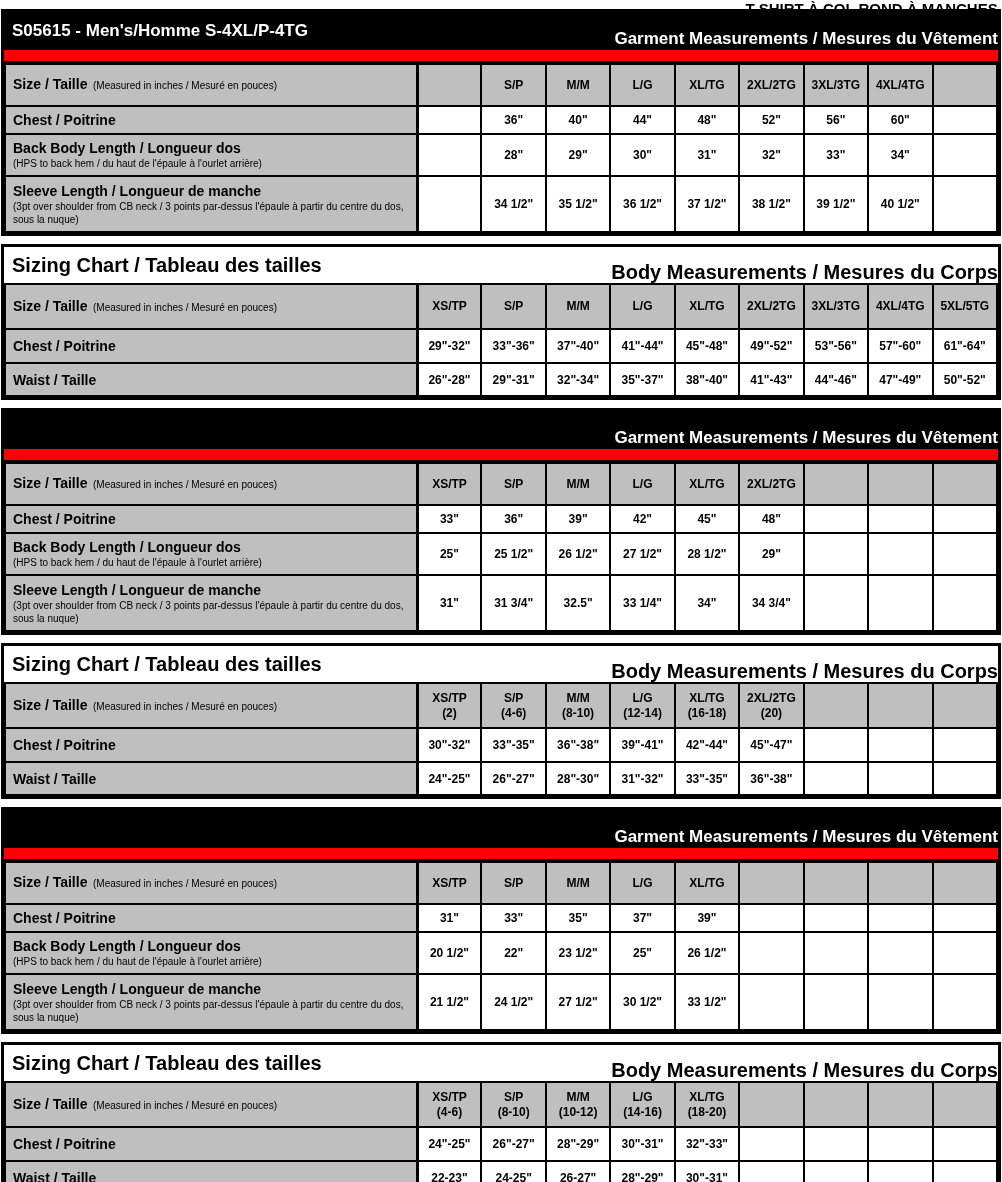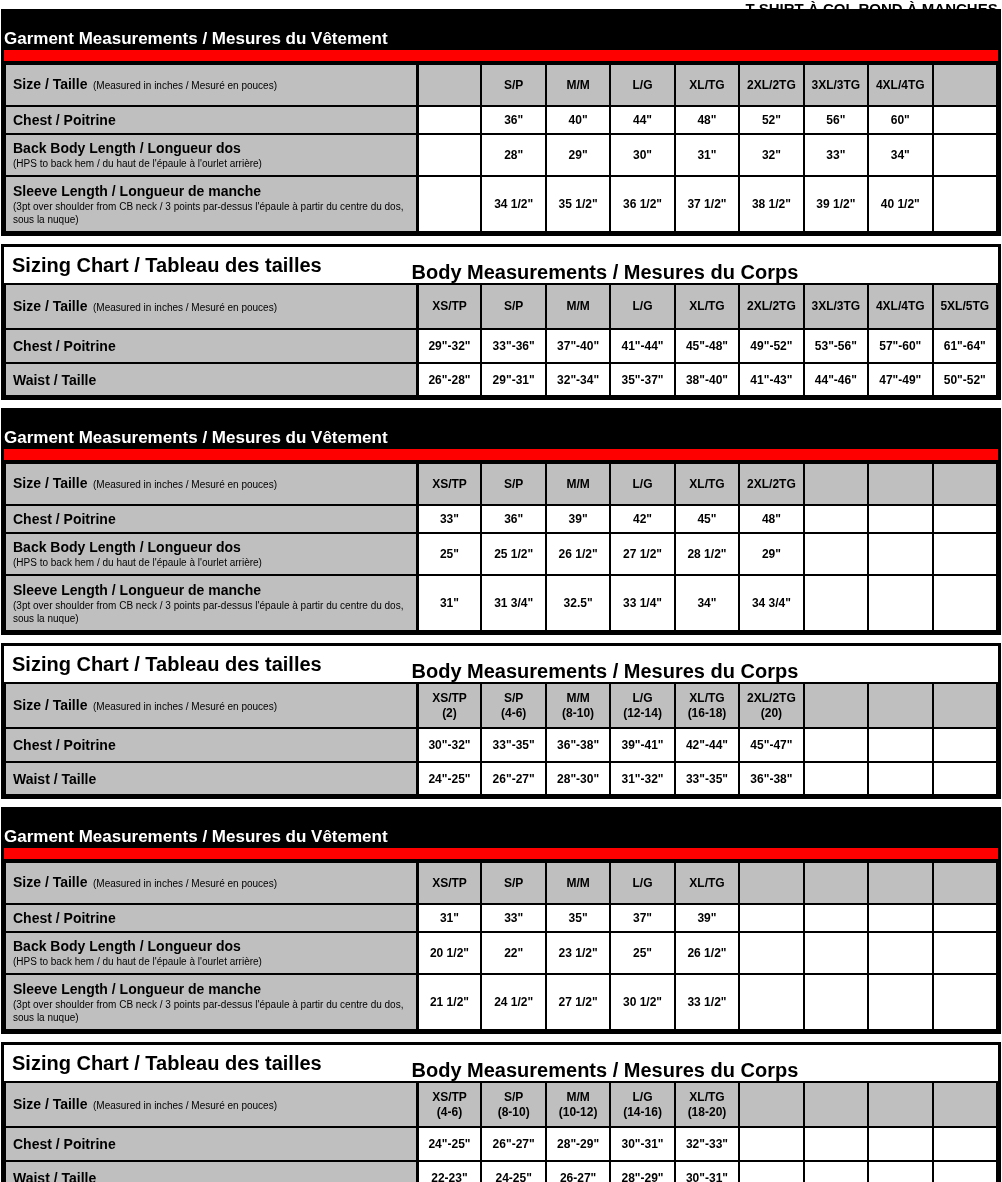--- a/index.html
+++ b/index.html
@@ -44,21 +44,21 @@
     height: 38px;
     font-size: 17px;
   }
   .hdr-white {
     background: #fff;
     color: #000;
     height: 36px;
     font-size: 20px;
   }
   .hdr-left  { width: 41%; padding-left: 8px; text-align: left; white-space: nowrap; }
-  .hdr-right { flex: 1; text-align: left; white-space: nowrap; margin-top: 15px; }
+  .hdr-right { flex: 1; text-align: right; white-space: nowrap; margin-top: 15px; }
 
   .redbar {
     height: 13px;
     background: var(--red, #FF0000);
     border-bottom: 2px solid #000;
   }
 
   table.grid {
     border-collapse: collapse;
     width: 100%;
@@ -100,20 +100,21 @@
 </style>
 </head>
 <body>
 
 <div class="crop-title">
   <span>T-SHIRT À COL ROND À MANCHES LONGUES</span>
 </div>
 
 <section class="tbl garment">
   <div class="hdr hdr-black">
+    <span class="hdr-left">S05615 - Men's/Homme S-4XL/P-4TG</span>
     <span class="hdr-right">Garment Measurements / Mesures du Vêtement</span>
   </div>
   <div class="redbar"></div>
   <table class="grid">
       <colgroup>
         <col style="width: 412px;">
         <col>
         <col>
         <col>
         <col>

